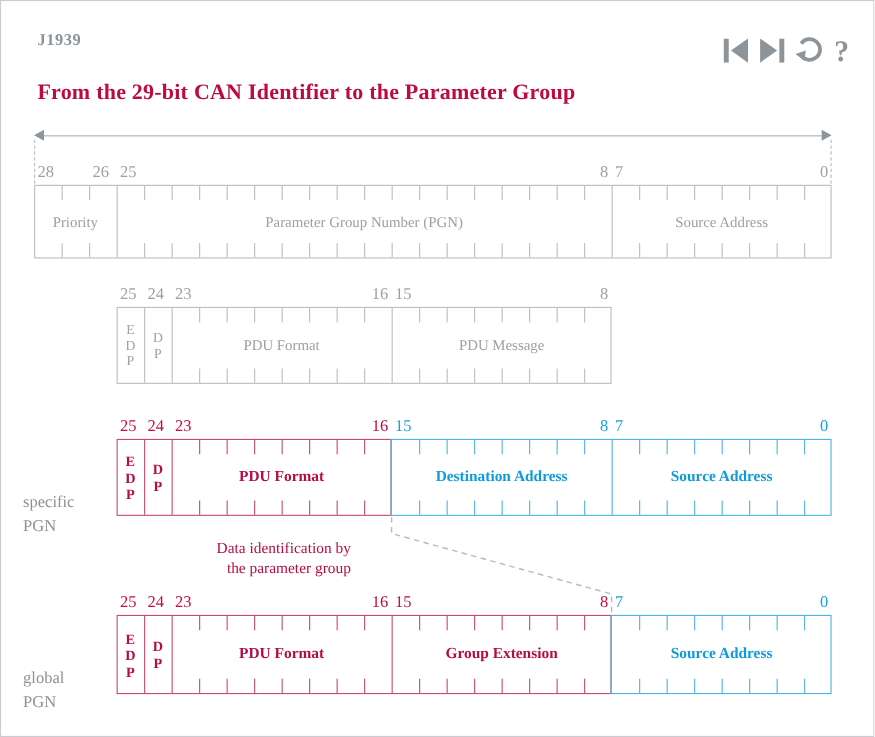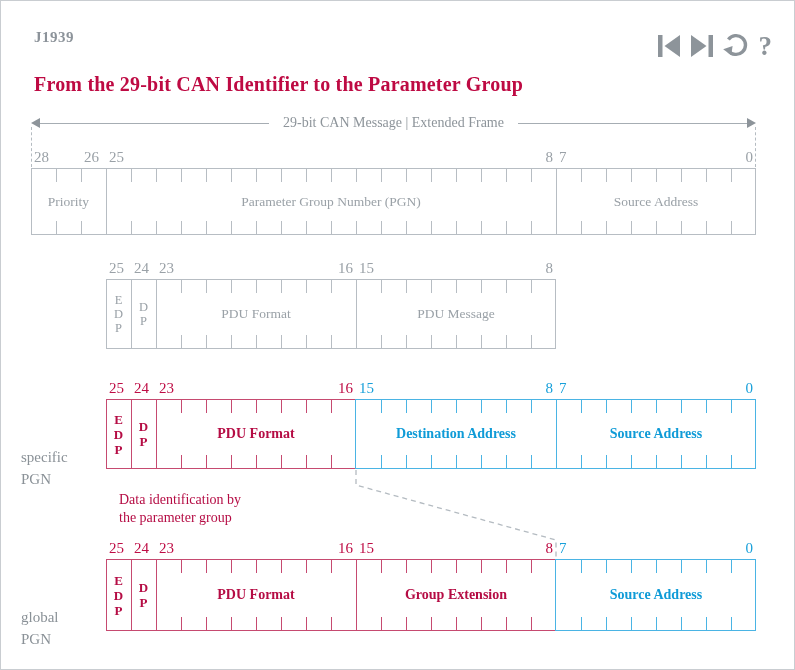--- a/index.html
+++ b/index.html
@@ -30,21 +30,21 @@
     white-space:pre-line;margin-top:34px;}
   .run-box{position:absolute;border:1px solid;box-sizing:border-box;background:transparent;}
   .tick{position:absolute;width:1px;}
   .divider{position:absolute;width:1px;}
   .sec-label{position:absolute;display:flex;align-items:center;justify-content:center;
     text-align:center;font-size:13.5px;}
   .sec-label.bold{font-weight:bold;font-size:14px;}
   .sec-label.stacked{white-space:pre-line;font-size:12.5px;line-height:14px;}
   .sec-label.stacked.bold{font-size:13px;line-height:15px;}
 
-  .annotation{position:absolute;top:490px;text-align:left;font-size:14px;line-height:18px;
+  .annotation{position:absolute;top:490px;text-align:right;font-size:14px;line-height:18px;
     white-space:pre-line;}
   .footer{position:absolute;left:0;right:0;bottom:7px;text-align:center;font-size:11.6px;
     color:#9ba1a7;}
   svg{display:block;}
 </style>
 </head>
 <body>
 
 <div class="canvas">
 
@@ -69,21 +69,20 @@
         <path d="M5.4 7.6 A9.4 9.4 0 1 1 5.4 18.4" fill="none" stroke="#8d949a" stroke-width="3.4" transform="scale(1,-1) translate(0,-26)"></path>
         <path d="M0.2 17.2 L9.6 14.0 L8.2 23.2 z" fill="#8d949a"></path>
       </svg>
     </span>
     <span class="ic qmark">?</span>
   </div>
 
   <div class="arrow-wrap">
     <span class="ah ah-left"></span>
     <span class="arrow-line"></span>
-    <span class="arrow-label">29-bit CAN Message | Extended Frame</span>
     <span class="arrow-line"></span>
     <span class="ah ah-right"></span>
   </div>
   <div class="dashv" style="left:30px;"></div>
   <div class="dashv" style="left:754px;"></div>
 
   <div id="diagram">
       <div class="bit-label" style="top: 148px; width: 24px; color: rgb(154, 161, 167); left: 33px; text-align: left;">28</div>
       <div class="bit-label" style="top: 148px; width: 24px; color: rgb(154, 161, 167); left: 83px; text-align: left;">26</div>
       <div class="bit-label" style="top: 148px; width: 24px; color: rgb(154, 161, 167); left: 108px; text-align: left;">25</div>

